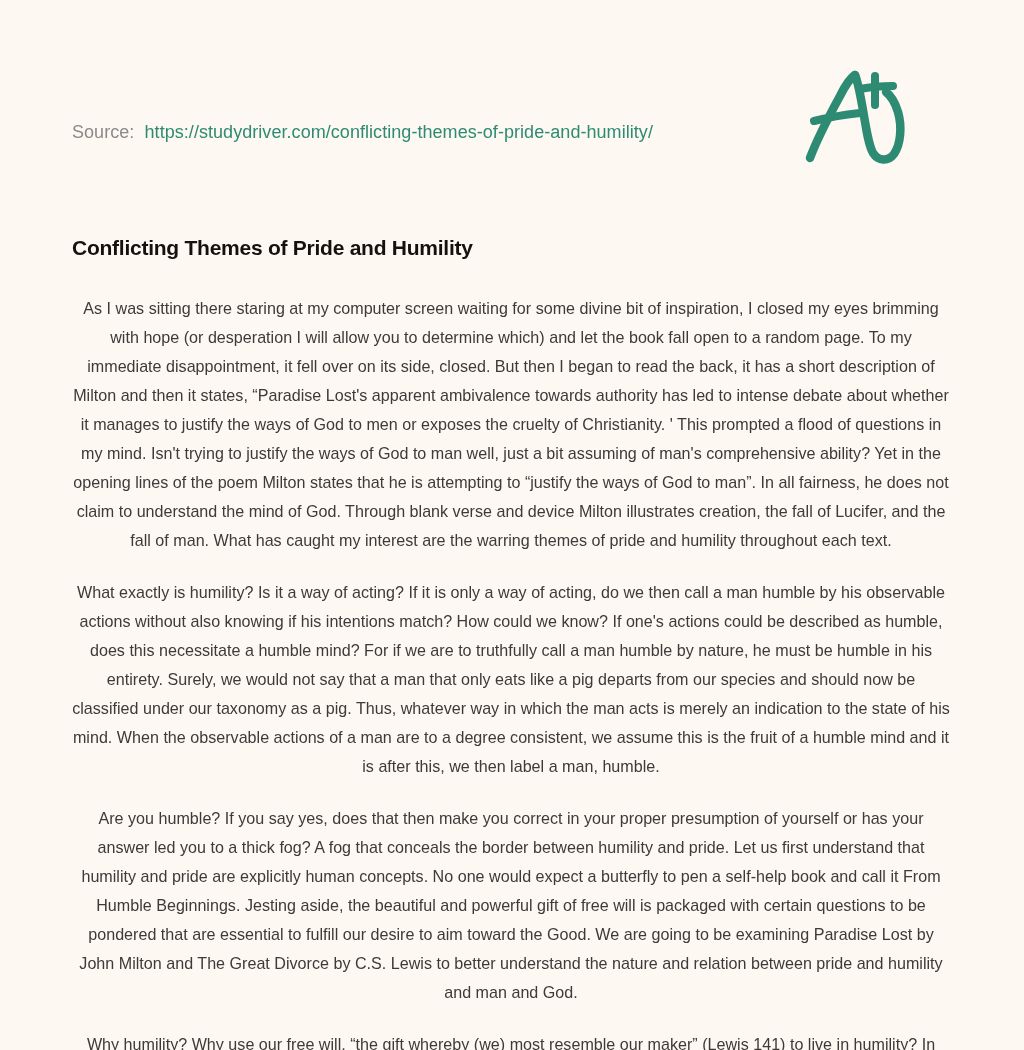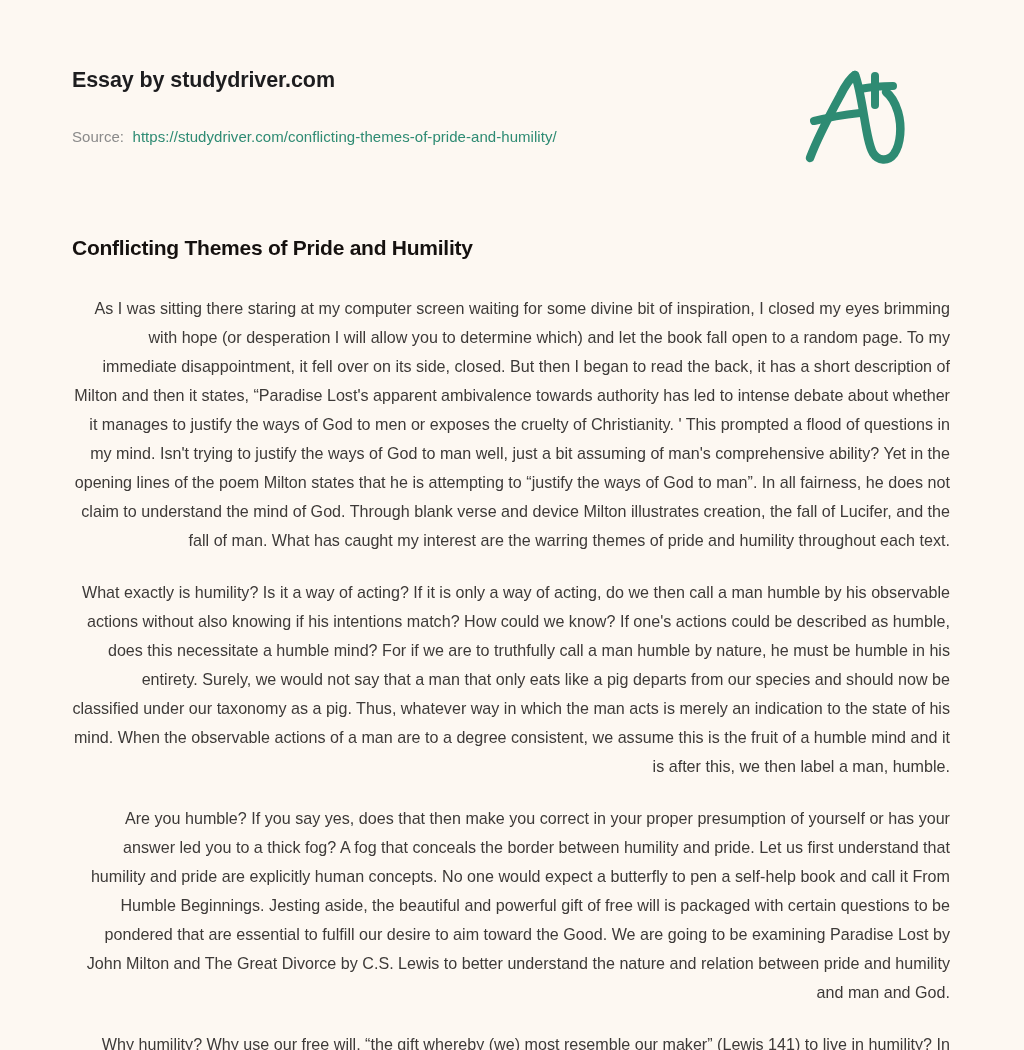--- a/index.html
+++ b/index.html
@@ -37,22 +37,22 @@
     font-size: 21.5px;
     font-weight: bold;
     color: #1d1d1f;
     letter-spacing: -0.1px;
     white-space: nowrap;
   }
 
   .source-line {
     position: absolute;
     left: 8px;
-    top: 128px;
-    font-size: 15px;
+    top: 122px;
+    font-size: 18px;
     white-space: nowrap;
     letter-spacing: 0.05px;
   }
 
   .source-label {
     color: #8a8a8a;
   }
 
   .source-url {
     color: #2E8B73;
@@ -88,35 +88,34 @@
     color: #15110f;
     letter-spacing: -0.25px;
   }
 
   .article-body p {
     margin: 0 0 23px 0;
     font-size: 16.1px;
     line-height: 29px;
     color: #3d3a38;
     letter-spacing: 0.01px;
-    text-align: right;
+    text-align: center;
   }
 
   .article-body p:last-child {
     margin-bottom: 0;
   }
 </style>
 </head>
 <body>
 
 <div class="page">
 
   <div class="header">
 
-    <div class="byline">Essay by studydriver.com</div>
 
     <div class="source-line">
       <span class="source-label">Source:</span>
       <span>&nbsp;</span><a class="source-url" href="#">https://studydriver.com/conflicting-themes-of-pride-and-humility/</a>
     </div>
 
     <div class="logo">
       <svg viewBox="0 0 120 115" xmlns="http://www.w3.org/2000/svg">
         <g fill="none" stroke="#2E8B73" stroke-linecap="round" stroke-linejoin="round">
 

